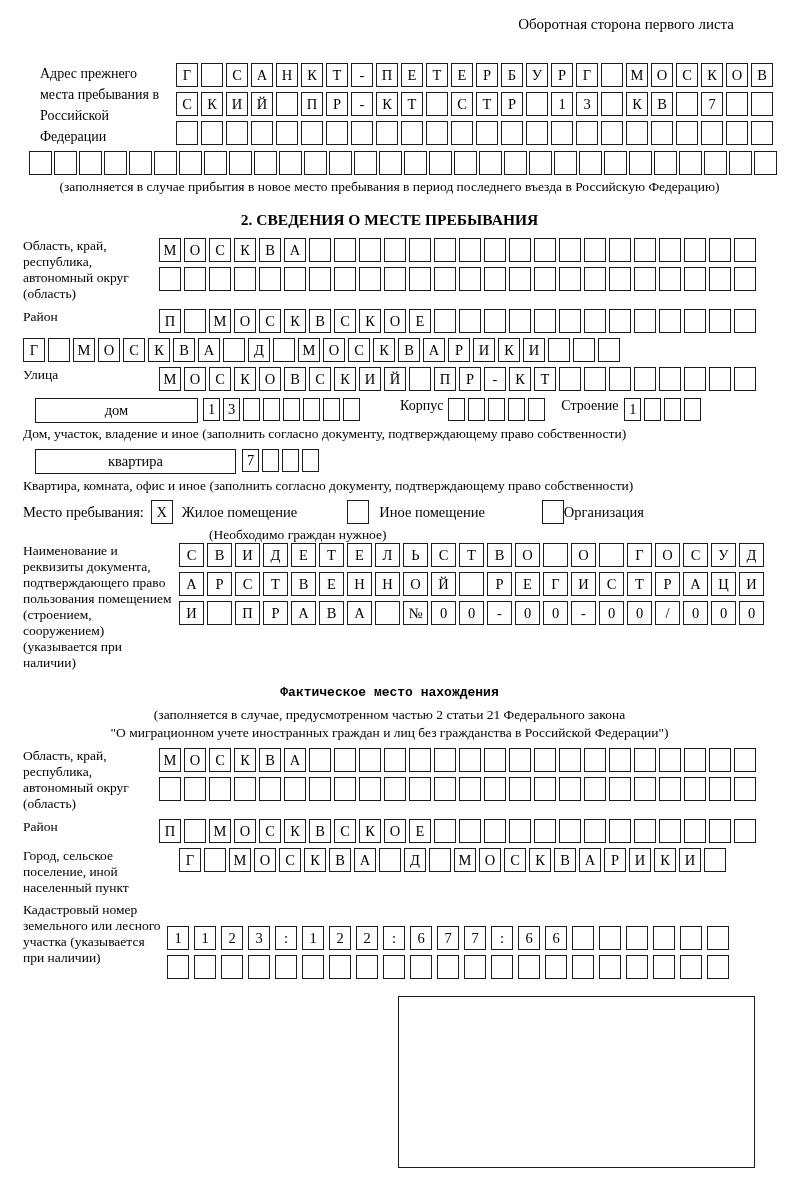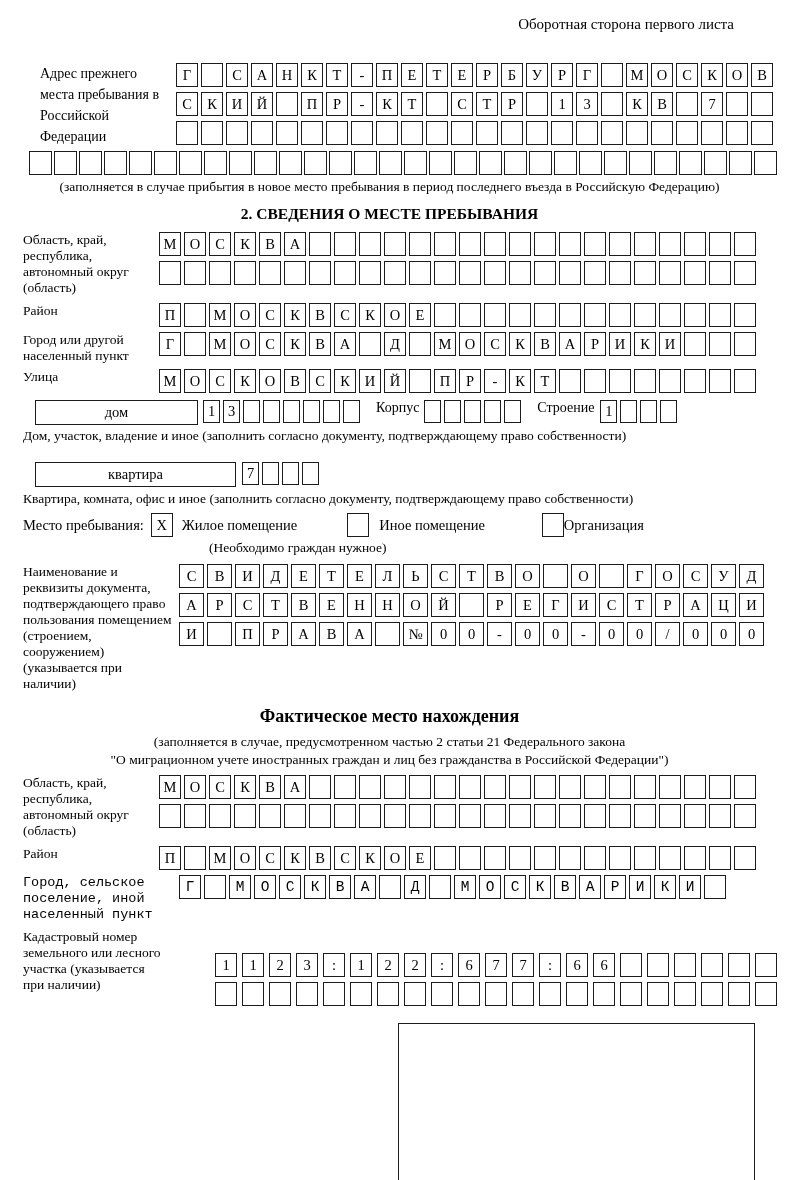--- a/index.html
+++ b/index.html
@@ -27,21 +27,21 @@
   .mb { margin-bottom:5px; }
 
   .field { display:flex; align-items:flex-start; }
   .flabel { flex:0 0 132px; font-size:13.5px; line-height:16px; padding-right:4px; }
   .flabel.wide { flex:0 0 152px; }
   .frows { flex:1 1 auto; }
 
   .caption { font-size:13.5px; line-height:16px; }
   .caption.center { text-align:center; }
 
-  .sec-title { text-align:center; font-weight:bold; font-size:15.5px; margin-top:10px; }
+  .sec-title { text-align:center; font-weight:bold; font-size:15.5px; margin-top:16px; }
 
   .bigbox {
     box-sizing:border-box; border:1.6px solid #1c1c1c; height:25px;
     display:inline-flex; align-items:center; justify-content:center;
     font-size:14.5px; flex:0 0 auto;
   }
   .inline-row { display:flex; align-items:flex-start; }
   .inline-label { font-size:14px; }
 
   .stay-row { display:flex; align-items:center; font-size:14.5px; }
@@ -262,21 +262,20 @@
           <span class="cell"></span>
           <span class="cell"></span>
           <span class="cell"></span>
           <span class="cell"></span>
           <span class="cell"></span>
         </div>
       </div>
   </div>
 
   <div class="field" style="margin-top:5px;">
-    <div class="flabel">Город или другой населенный пункт</div>
     <div class="frows">
         <div class="cells">
           <span class="cell">Г</span>
           <span class="cell"></span>
           <span class="cell">М</span>
           <span class="cell">О</span>
           <span class="cell">С</span>
           <span class="cell">К</span>
           <span class="cell">В</span>
           <span class="cell">А</span>
@@ -337,39 +336,39 @@
     <span class="cells small" style="margin-left:5px;">
         <span class="cell">1</span>
         <span class="cell">3</span>
         <span class="cell"></span>
         <span class="cell"></span>
         <span class="cell"></span>
         <span class="cell"></span>
         <span class="cell"></span>
         <span class="cell"></span>
       </span>
-    <span class="inline-label" style="margin-left:16px;">Корпус</span>
+    <span class="inline-label" style="margin-left:40px;">Корпус</span>
     <span class="cells small" style="margin-left:5px;">
         <span class="cell"></span>
         <span class="cell"></span>
         <span class="cell"></span>
         <span class="cell"></span>
         <span class="cell"></span>
       </span>
     <span class="inline-label" style="margin-left:16px;">Строение</span>
     <span class="cells small" style="margin-left:6px;">
         <span class="cell">1</span>
         <span class="cell"></span>
         <span class="cell"></span>
         <span class="cell"></span>
       </span>
   </div>
   <div class="caption" style="margin-top:3px;">Дом, участок, владение и иное (заполнить согласно документу, подтверждающему право собственности)</div>
 
-  <div class="inline-row" style="margin-top:18px;">
+  <div class="inline-row" style="margin-top:7px;">
     <span class="bigbox" style="width:201px; margin-left:12px;">квартира</span>
     <span class="cells small" style="margin-left:6px;">
         <span class="cell">7</span>
         <span class="cell"></span>
         <span class="cell"></span>
         <span class="cell"></span>
       </span>
   </div>
   <div class="caption" style="margin-top:4px;">Квартира, комната, офис и иное (заполнить согласно документу, подтверждающему право собственности)</div>
 
@@ -377,21 +376,21 @@
     <span>Место пребывания:</span>
     <span class="cell cb">X</span>
     <span style="margin-left:9px;">Жилое помещение</span>
     <span class="cell" style="margin-left:50px;"></span>
     <span style="margin-left:10px;">Иное помещение</span>
     <span class="cell" style="margin-left:57px;"></span>
     <span style="">Организация</span>
   </div>
   <div class="caption" style="margin-top:3px; padding-left:186px;">(Необходимо граждан нужное)</div>
 
-  <div class="field" style="margin-top:8px;">
+  <div class="field" style="">
     <div class="flabel wide">Наименование и реквизиты документа, подтверждающего право пользования помещением (строением, сооружением) (указывается при наличии)</div>
     <div class="frows">
       <div class="cells doc mb">
           <span class="cell">С</span>
           <span class="cell">В</span>
           <span class="cell">И</span>
           <span class="cell">Д</span>
           <span class="cell">Е</span>
           <span class="cell">Т</span>
           <span class="cell">Е</span>
@@ -452,21 +451,21 @@
           <span class="cell">0</span>
           <span class="cell">0</span>
           <span class="cell">/</span>
           <span class="cell">0</span>
           <span class="cell">0</span>
           <span class="cell">0</span>
         </div>
     </div>
   </div>
 
-  <div class="sec-title" style="margin-top:14px; font-size:18px;">Фактическое место нахождения</div>
+  <div class="sec-title" style="margin-top:14px; font-size:13px;font-family:Liberation Mono, monospace;">Фактическое место нахождения</div>
   <div class="caption center" style="margin-top:7px;">(заполняется в случае, предусмотренном частью 2 статьи 21 Федерального закона</div>
   <div class="caption center" style="margin-top:2px;">"О миграционном учете иностранных граждан и лиц без гражданства в Российской Федерации")</div>
 
   <div class="field" style="margin-top:7px;">
     <div class="flabel">Область, край, республика, автономный округ (область)</div>
     <div class="frows">
       <div class="cells mb">
           <span class="cell">М</span>
           <span class="cell">О</span>
           <span class="cell">С</span>
@@ -546,21 +545,21 @@
           <span class="cell"></span>
           <span class="cell"></span>
           <span class="cell"></span>
           <span class="cell"></span>
           <span class="cell"></span>
           <span class="cell"></span>
         </div>
       </div>
   </div>
 
-  <div class="field" style="margin-top:5px;font-family:Liberation Mono, monospace;">
+  <div class="field" style="margin-top:5px;">
     <div class="flabel wide">Город, сельское поселение, иной населенный пункт</div>
     <div class="frows">
         <div class="cells">
           <span class="cell">Г</span>
           <span class="cell"></span>
           <span class="cell">М</span>
           <span class="cell">О</span>
           <span class="cell">С</span>
           <span class="cell">К</span>
           <span class="cell">В</span>
@@ -576,21 +575,21 @@
           <span class="cell">А</span>
           <span class="cell">Р</span>
           <span class="cell">И</span>
           <span class="cell">К</span>
           <span class="cell">И</span>
           <span class="cell"></span>
         </div>
       </div>
   </div>
 
-  <div class="field" style="margin-top:6px;gap:48px;">
+  <div class="field" style="margin-top:6px;">
     <div class="flabel" style="flex-basis:140px;">Кадастровый номер земельного или лесного участка (указывается при наличии)</div>
     <div class="frows" style="padding-top:24px;">
       <div class="cells cad mb">
           <span class="cell">1</span>
           <span class="cell">1</span>
           <span class="cell">2</span>
           <span class="cell">3</span>
           <span class="cell">:</span>
           <span class="cell">1</span>
           <span class="cell">2</span>

